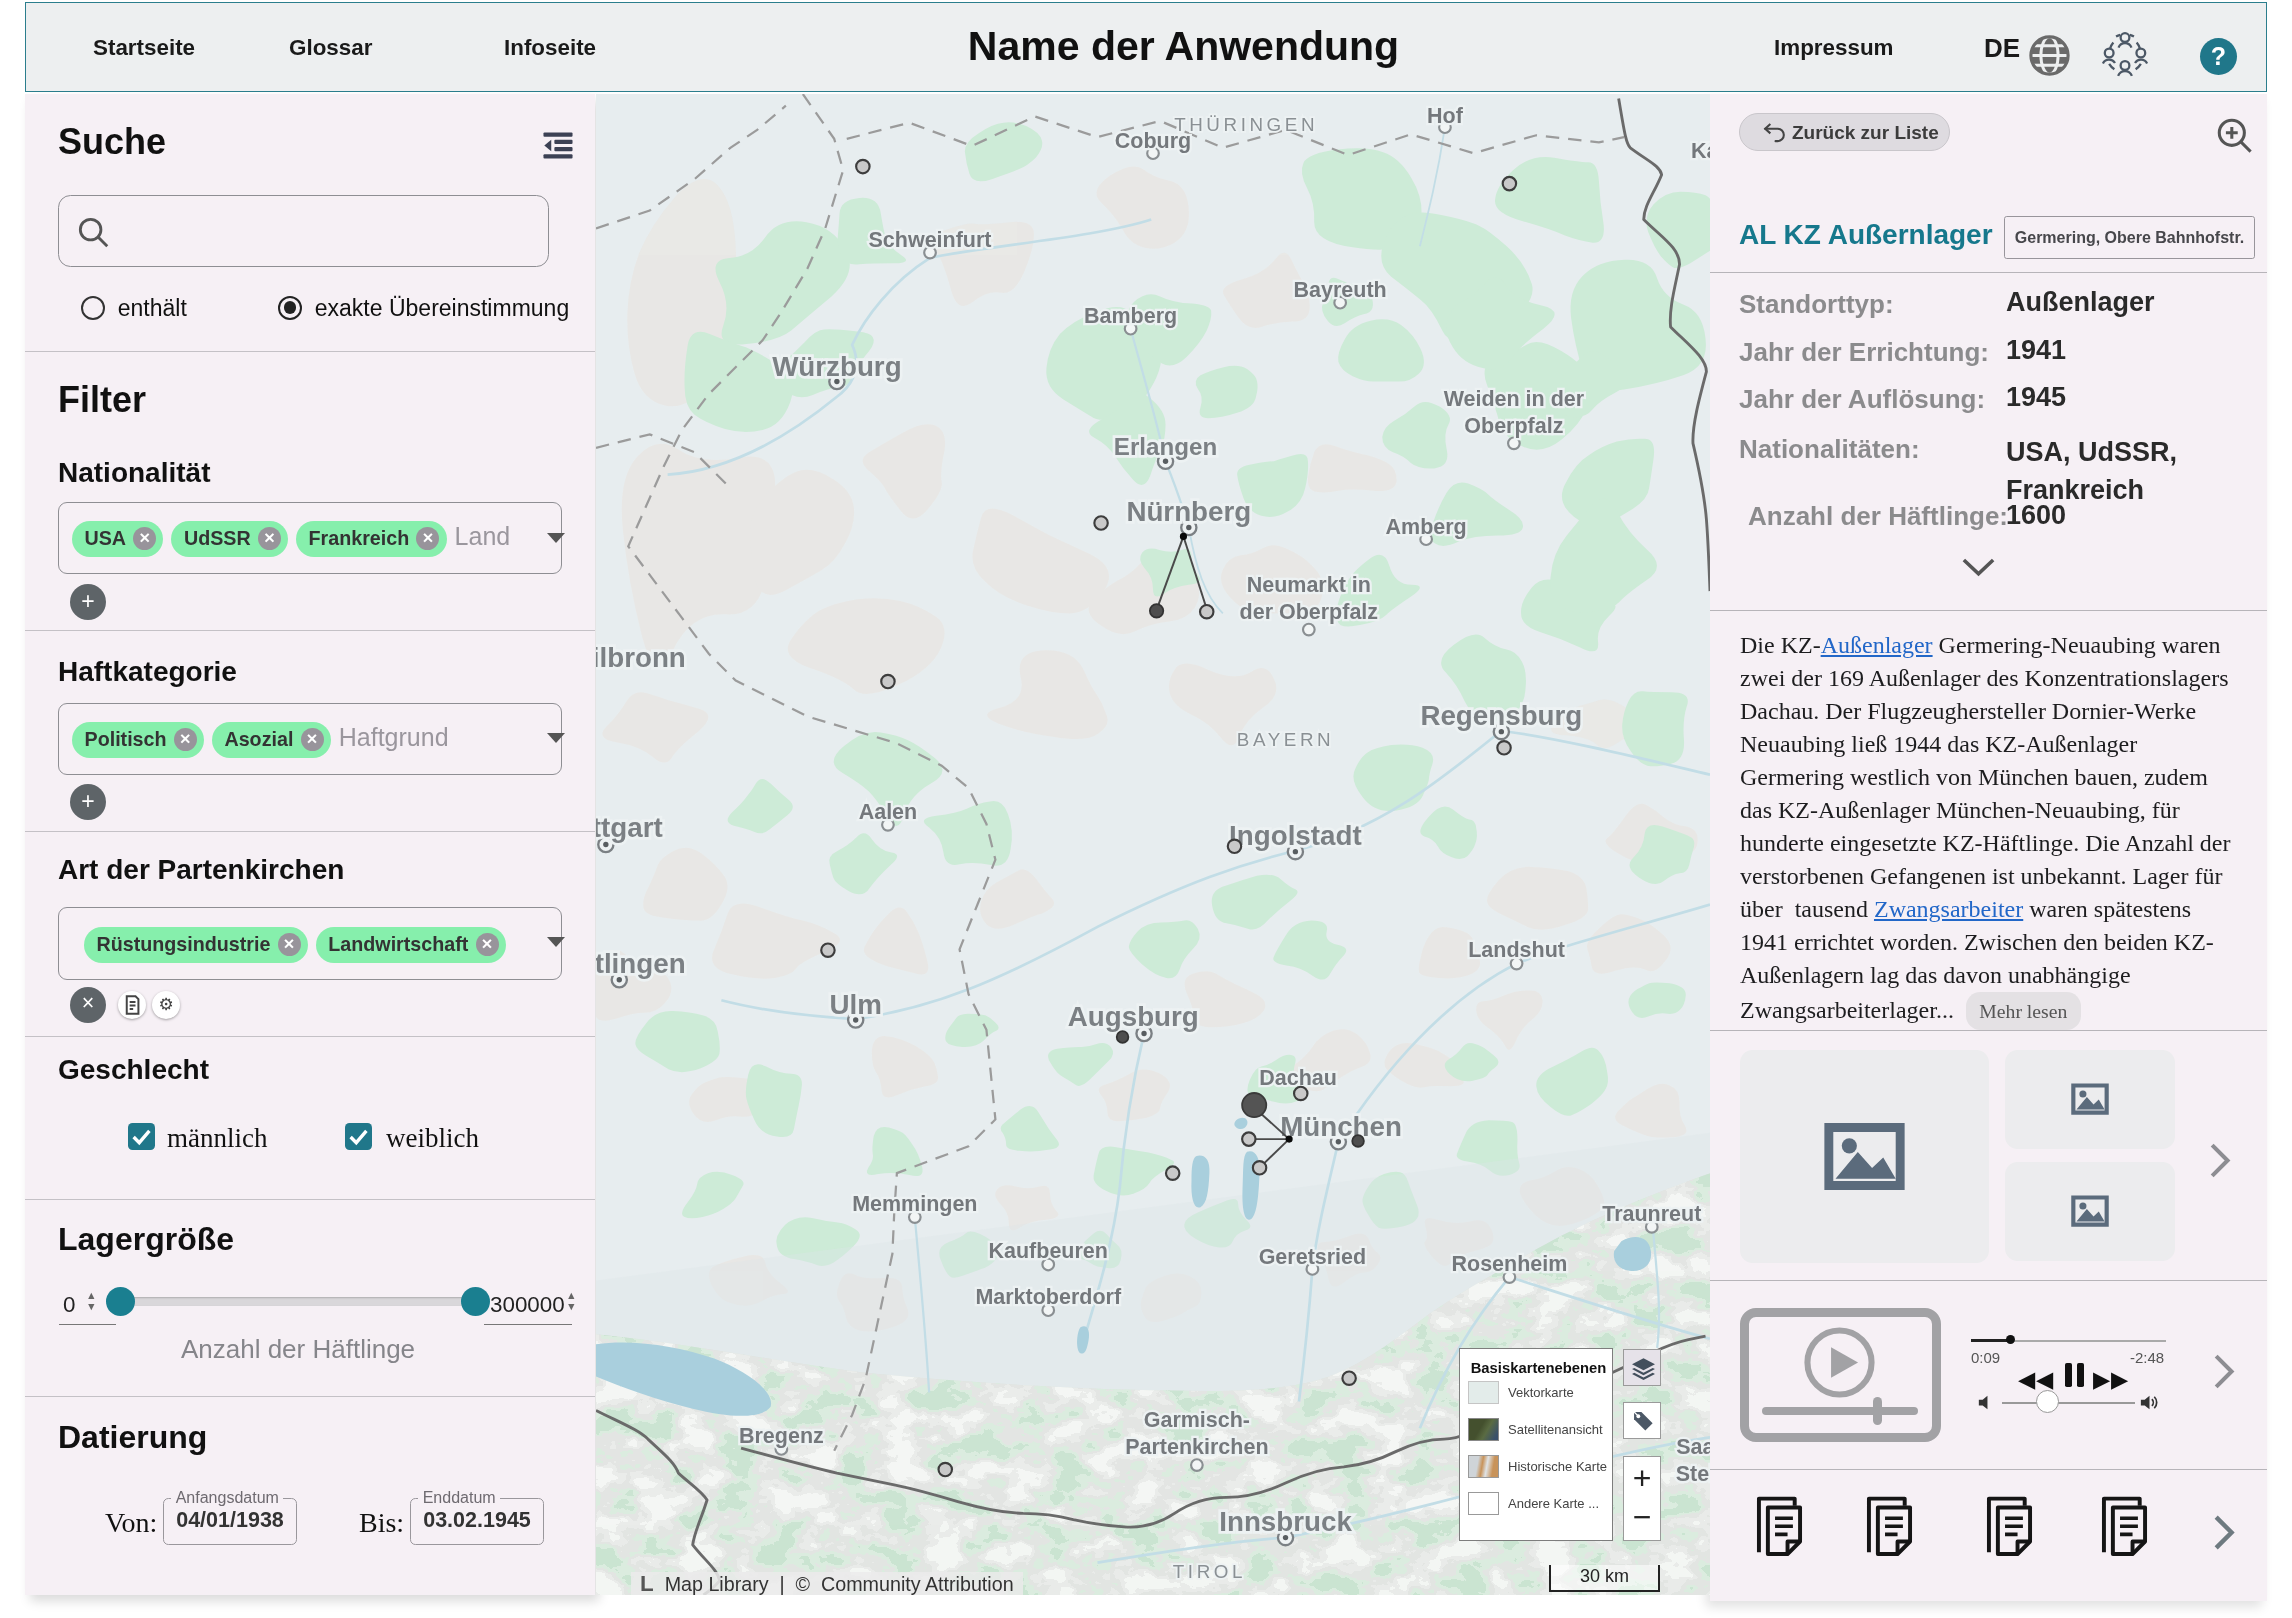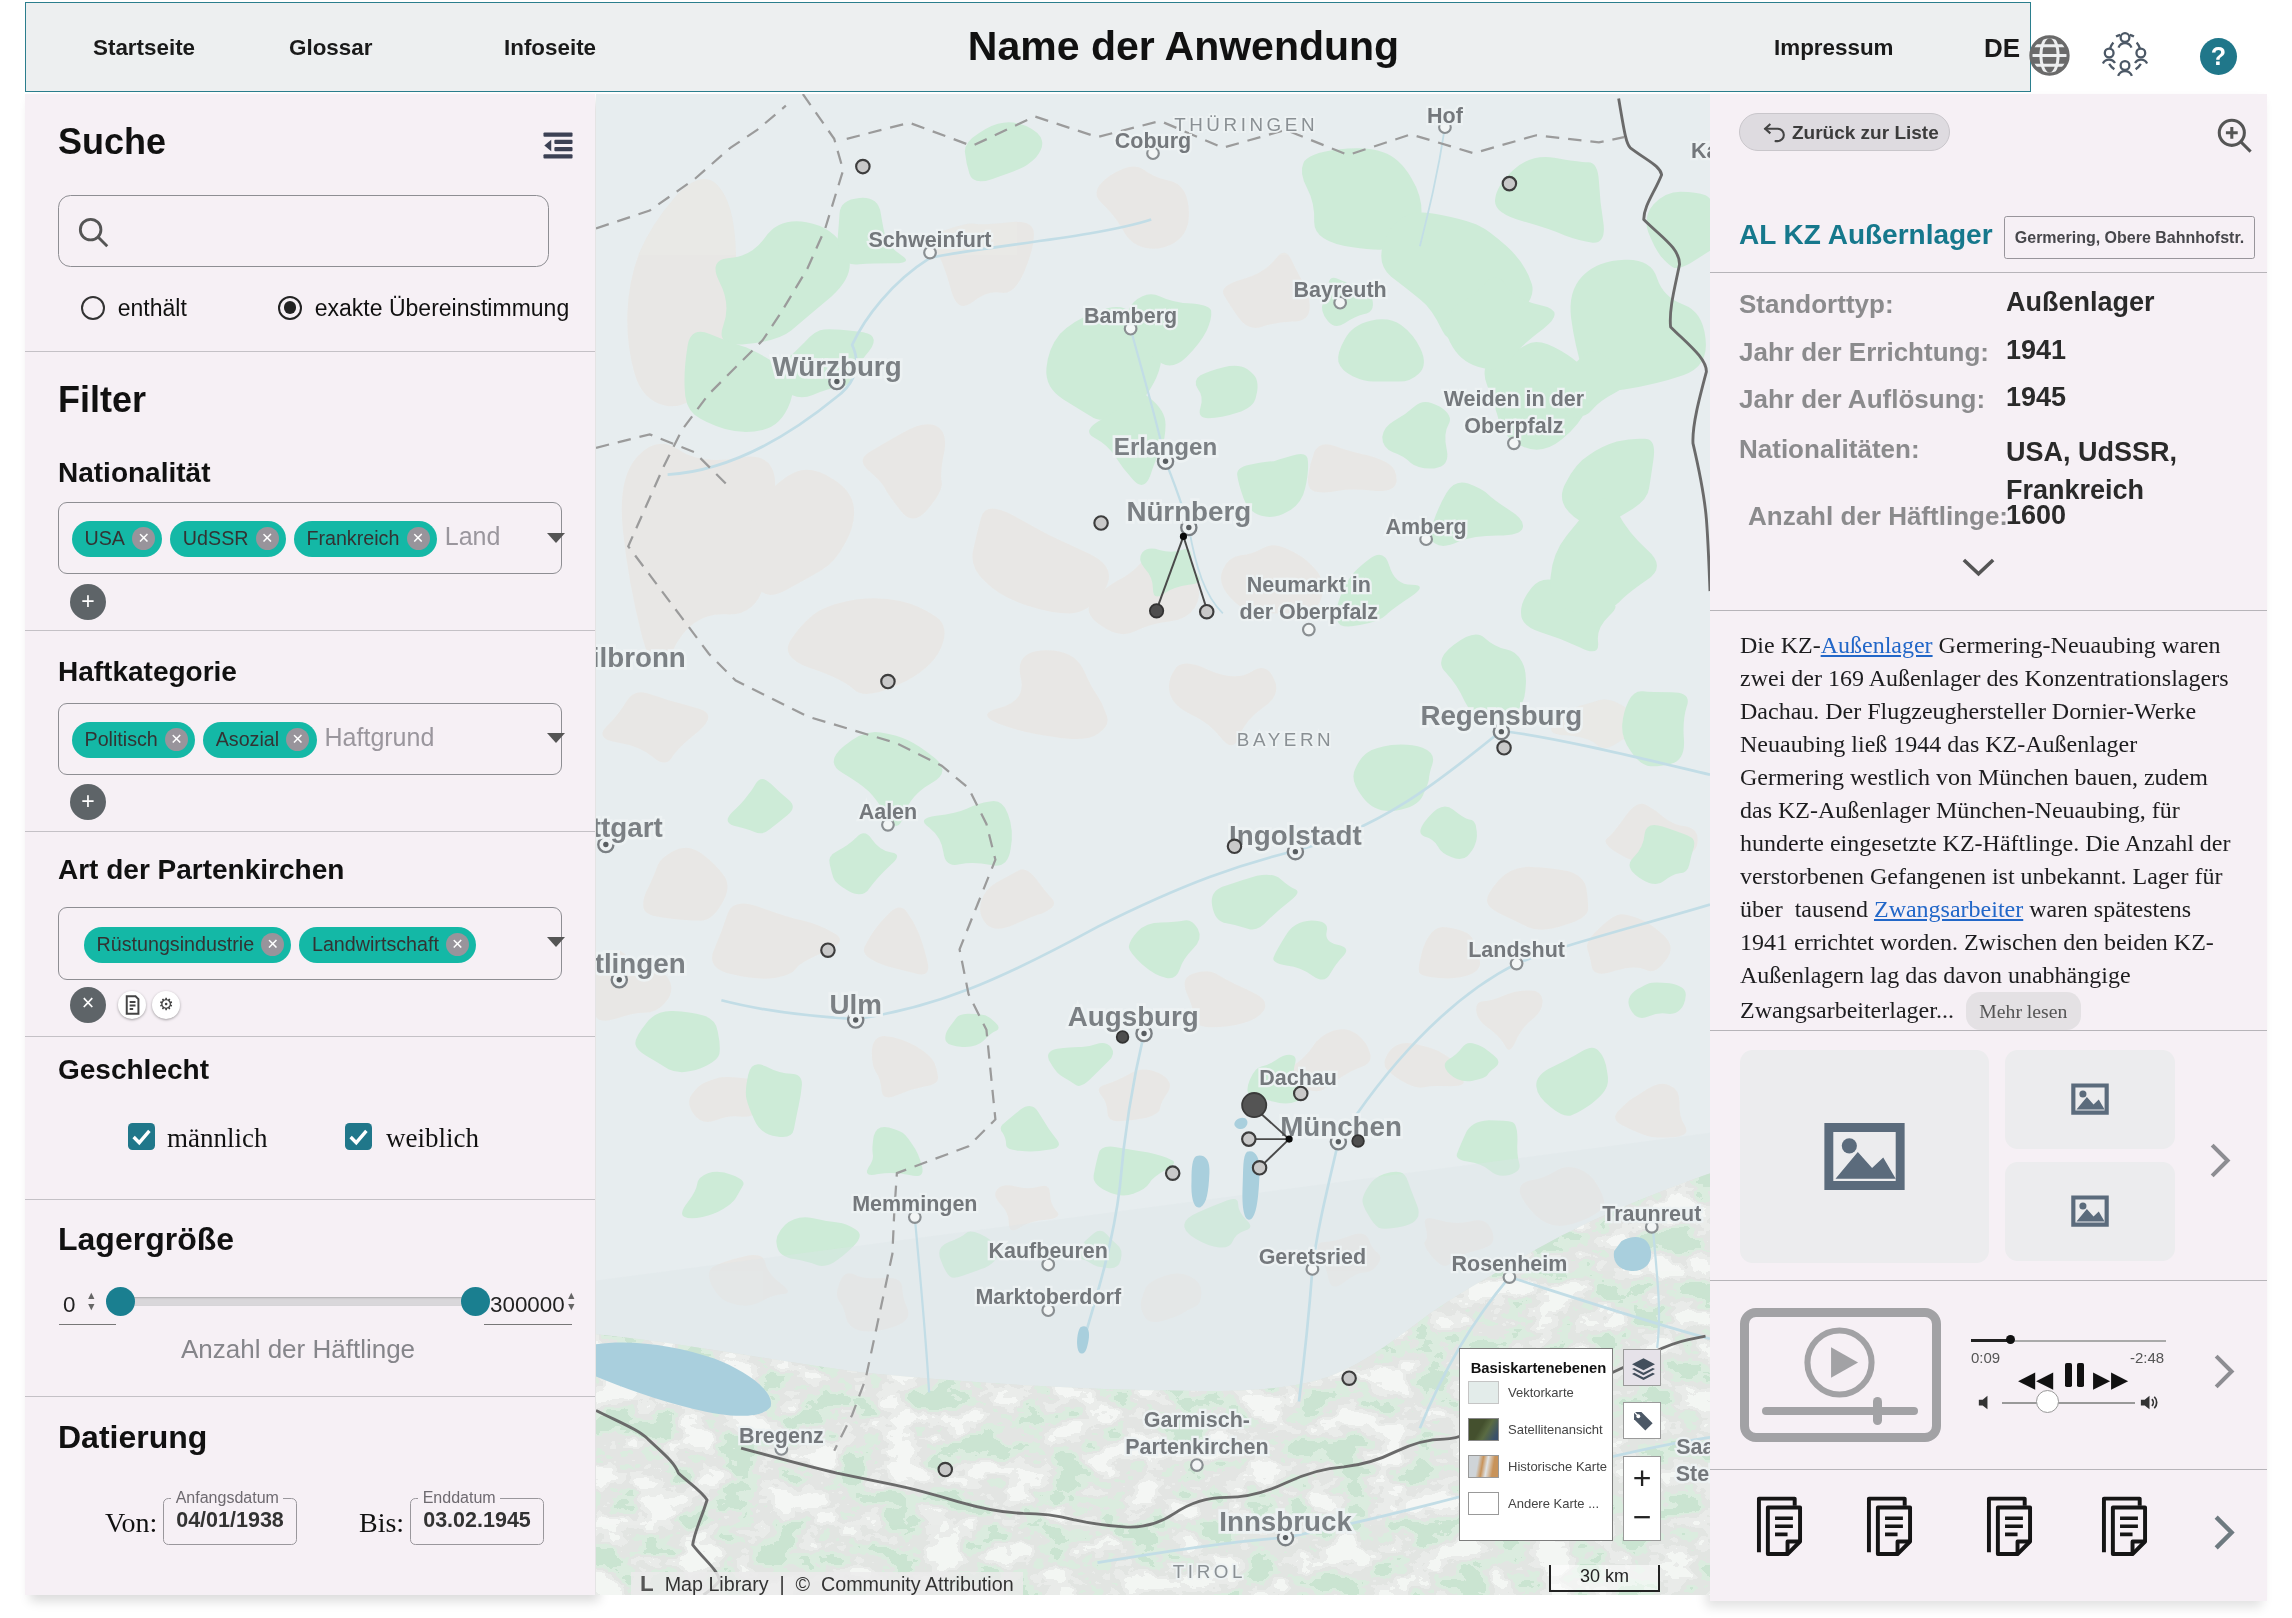--- a/index.html
+++ b/index.html
@@ -1,27 +1,27 @@
 <!DOCTYPE html>
 <html style="font-size:14.3px"><head><meta charset="utf-8">
 <style>
 *{margin:0;padding:0;box-sizing:border-box;}
 html,body{width:2293px;height:1618px;background:#fff;font-family:"Liberation Sans",sans-serif;overflow:hidden;}
 .abs{position:absolute;}
-#header{position:absolute;left:25px;top:1.8px;width:2006px;height:90px;background:#edeff0;border:1.8px solid #2b7e8d;}
+#header{position:absolute;left:25px;top:1.8px;width:2242px;height:90px;background:#edeff0;border:1.8px solid #2b7e8d;}
 #header .nav{position:absolute;top:0;height:90px;line-height:90px;font-size:22.4px;font-weight:700;color:#1a1a1a;}
 #title{position:absolute;left:920px;top:0;width:475px;height:90px;line-height:87px;text-align:center;font-size:41px;font-weight:700;color:#111;}
 #sidebar{position:absolute;left:25px;top:94px;width:570px;height:1501px;background:#f6f0f5;box-shadow:5.4px 7.2px 10.7px rgba(0,0,0,.15);}
 #rpanel{position:absolute;left:1710px;top:94px;width:557px;height:1507px;background:#f6f0f5;box-shadow:-4.5px 7.2px 10.7px rgba(0,0,0,.12);}
 #map{position:absolute;left:596px;top:94px;width:1114px;height:1501px;background:#e8eef0;overflow:hidden;}
 .hdivider{position:absolute;left:0;width:100%;border-top:1.3px solid #c4c1c6;}
 .h2{position:absolute;font-size:36px;font-weight:700;color:#111;}
 .h3{position:absolute;font-size:28px;font-weight:700;color:#111;}
 .selbox{position:absolute;border:1.3px solid #8e8e93;border-radius:9px;background:transparent;}
-.chip{display:inline-block;background:#14b8a6;border-radius:20.6px;font-size:19.7px;color:#333;padding:6.3px 7.2px 6.3px 12.5px;margin-right:8px;white-space:nowrap;}
+.chip{display:inline-block;background:#86efac;border-radius:20.6px;font-size:19.7px;color:#333;padding:6.3px 7.2px 6.3px 12.5px;margin-right:8px;white-space:nowrap;font-weight:bold;}
 .chipx{display:inline-block;vertical-align:middle;width:23px;height:23px;border-radius:50%;background:#98949b;color:#fff;text-align:center;line-height:23px;font-size:14.3px;margin-left:7.2px;margin-top:-2.7px;}
 .ph{color:#9a969d;font-size:25px;}
 .caret{position:absolute;width:0;height:0;border-left:9px solid transparent;border-right:9px solid transparent;border-top:10.7px solid #555;}
 .circbtn{position:absolute;border-radius:50%;background:#5e6468;color:#fff;text-align:center;}
 .kvlabel{position:absolute;font-size:26px;color:#8b8b8d;font-weight:600;}
 .kvval{position:absolute;font-size:27px;color:#2a2a2a;font-weight:700;}
 .mehr{display:inline-block;background:#e4e1e4;border-radius:14.3px;font-size:19.7px;color:#555;padding:2.7px 13.4px;font-family:"Liberation Serif",serif;}
 .card{position:absolute;background:#ececee;border-radius:12.5px;}
 .serif{font-family:"Liberation Serif",serif;}
 </style></head>

